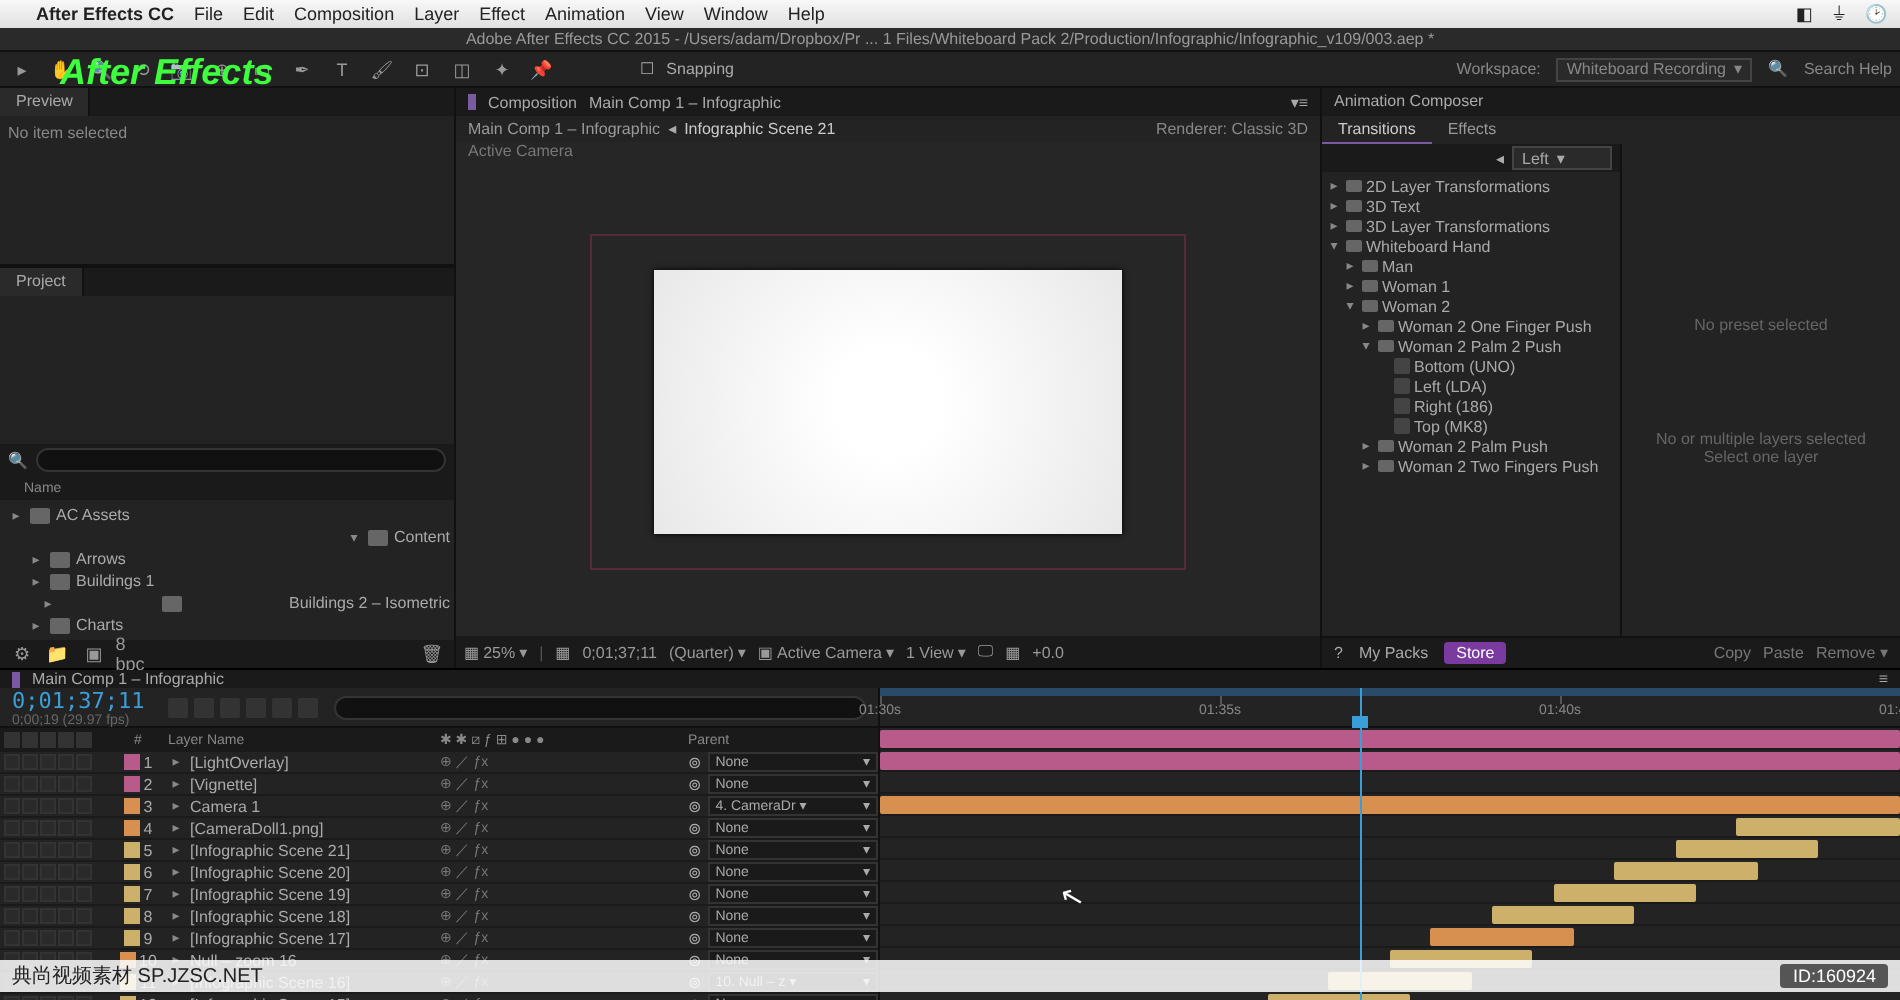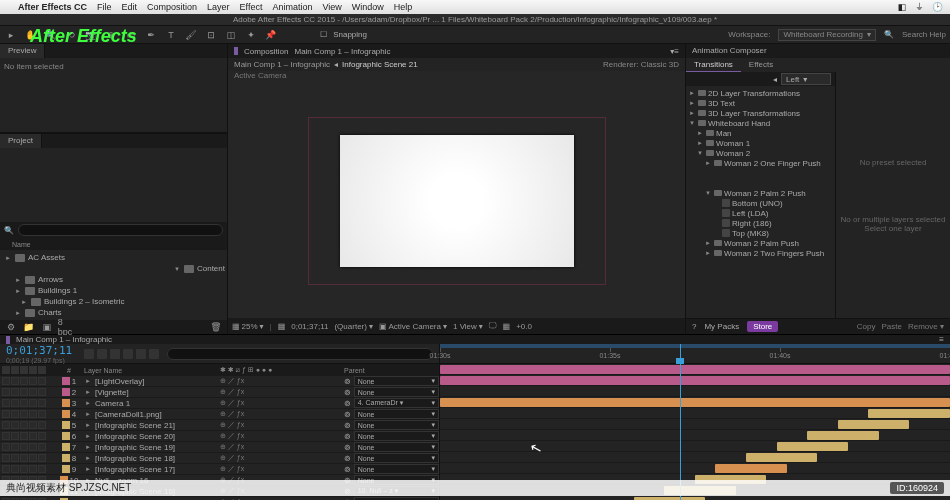--- a/index.html
+++ b/index.html
@@ -39,21 +39,21 @@
   .crumb.active { color: #ccc; }
   .render-label { margin-left: auto; color: #888; font-size: 8px; }
   .viewer { flex: 1; position: relative; background: #262626; display: flex; align-items: center; justify-content: center; }
   .canvas-frame { position: relative; }
   .comp-canvas { width: 234px; height: 132px; background: radial-gradient(circle at center, #fff 20%, #e8e8e8 100%); box-shadow: 0 0 3px #000; }
   .camera-outline { position: absolute; top: -18px; left: -32px; right: -32px; bottom: -18px; border: 1px solid #552a3a; }
   .viewer-footer { height: 16px; background: #1a1a1a; display: flex; align-items: center; padding: 0 4px; gap: 6px; font-size: 8px; color: #999; }
   .vf-item { display: flex; align-items: center; gap: 2px; }
   .vf-sep { color: #555; }
   
-  .right-col { width: 265px; background: #232323; border-left: 1px solid #111; display: flex; flex-direction: column; }
+  .right-col { width: 290px; background: #232323; border-left: 1px solid #111; display: flex; flex-direction: column; }
   .ac-header { height: 14px; background: #1a1a1a; padding: 0 6px; line-height: 14px; font-size: 8px; }
   .ac-tabs { height: 14px; background: #232323; display: flex; font-size: 8px; }
   .ac-tab { padding: 0 8px; line-height: 14px; color: #999; }
   .ac-tab.active { border-bottom: 1px solid #7a5aa0; color: #ccc; }
   .ac-body { flex: 1; display: flex; }
   .ac-left { width: 150px; border-right: 1px solid #111; display: flex; flex-direction: column; }
   .ac-left-top { height: 14px; background: #1a1a1a; display: flex; align-items: center; justify-content: flex-end; padding: 0 4px; gap: 4px; }
   .ac-dd { height: 12px; background: #2a2a2a; border: 1px solid #444; padding: 0 4px; font-size: 8px; display: flex; align-items: center; gap: 4px; min-width: 50px; }
   .ac-tree { flex: 1; padding: 2px 0; overflow: hidden; }
   .ac-tree-row { display: flex; align-items: center; height: 10px; padding: 0 2px; font-size: 8px; gap: 2px; cursor: pointer; }
@@ -186,21 +186,21 @@
         <div class="tree-row" style="padding-left: 14px;">
           <span class="twisty">▸</span>
           <span class="folder-ico"></span>
           <span>Arrows</span>
         </div>
         <div class="tree-row" style="padding-left: 14px;">
           <span class="twisty">▸</span>
           <span class="folder-ico"></span>
           <span>Buildings 1</span>
         </div>
-        <div class="tree-row" style="padding-left: 20px;">
+        <div class="tree-row" style="padding-left: 20px; justify-content: space-between;">
           <span class="twisty">▸</span>
           <span class="folder-ico"></span>
           <span>Buildings 2 – Isometric</span>
         </div>
         <div class="tree-row" style="padding-left: 14px;">
           <span class="twisty">▸</span>
           <span class="folder-ico"></span>
           <span>Charts</span>
         </div>
         <div class="tree-row" style="padding-left: 14px;">
@@ -301,21 +301,21 @@
             <div class="ac-tree-row" style="padding-left: 10px;">
               <span class="twisty">▾</span>
               <span class="folder-ico" style="width:8px;height:6px"></span>
               <span>Woman 2</span>
             </div>
             <div class="ac-tree-row" style="padding-left: 18px;">
               <span class="twisty">▸</span>
               <span class="folder-ico" style="width:8px;height:6px"></span>
               <span>Woman 2 One Finger Push</span>
             </div>
-            <div class="ac-tree-row" style="padding-left: 18px; margin-top: 20px;">
+            <div class="ac-tree-row" style="padding-left: 18px;">
               <span class="twisty">▾</span>
               <span class="folder-ico" style="width:8px;height:6px"></span>
               <span>Woman 2 Palm 2 Push</span>
             </div>
             <div class="ac-tree-row" style="padding-left: 26px;">
               <span class="twisty"></span>
               <span class="page-ico"></span>
               <span>Bottom (UNO)</span>
             </div>
             <div class="ac-tree-row" style="padding-left: 26px;">

